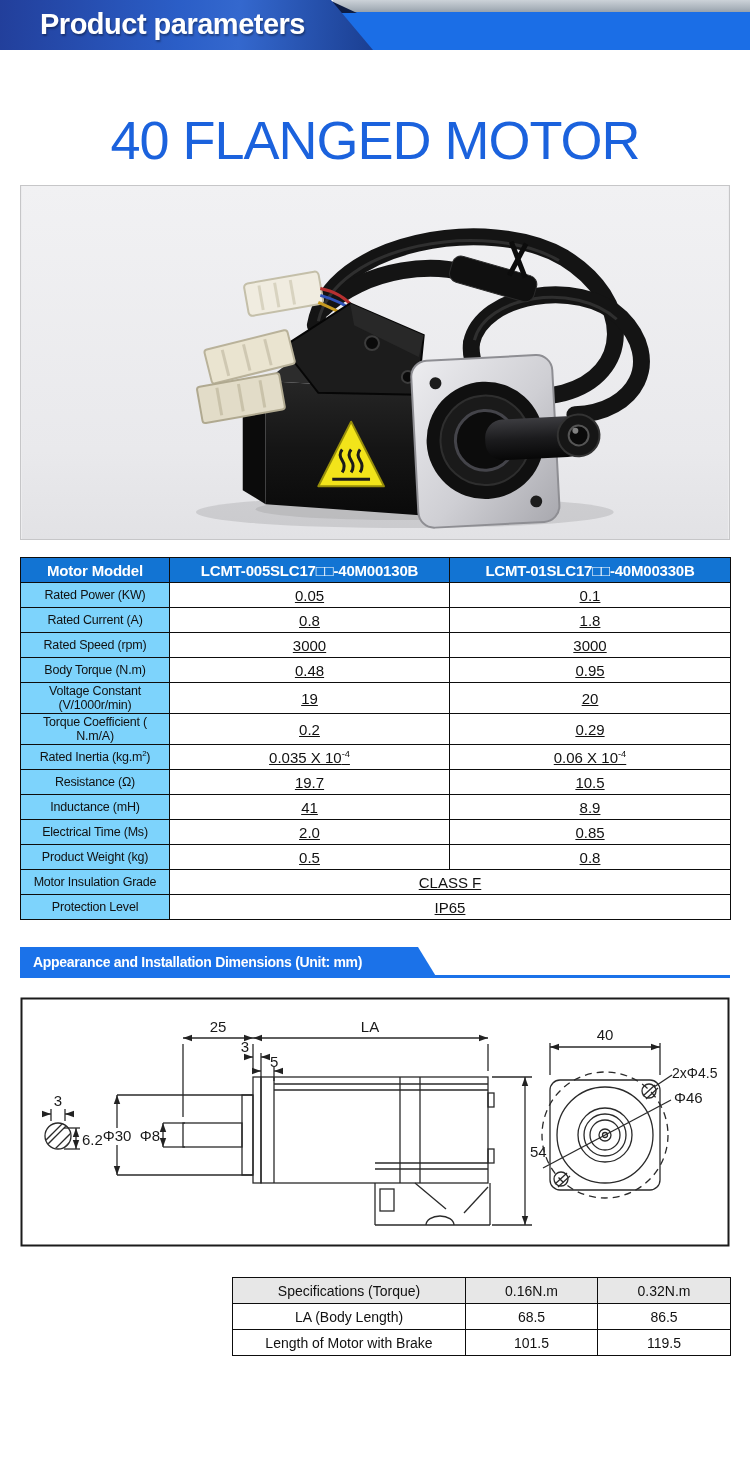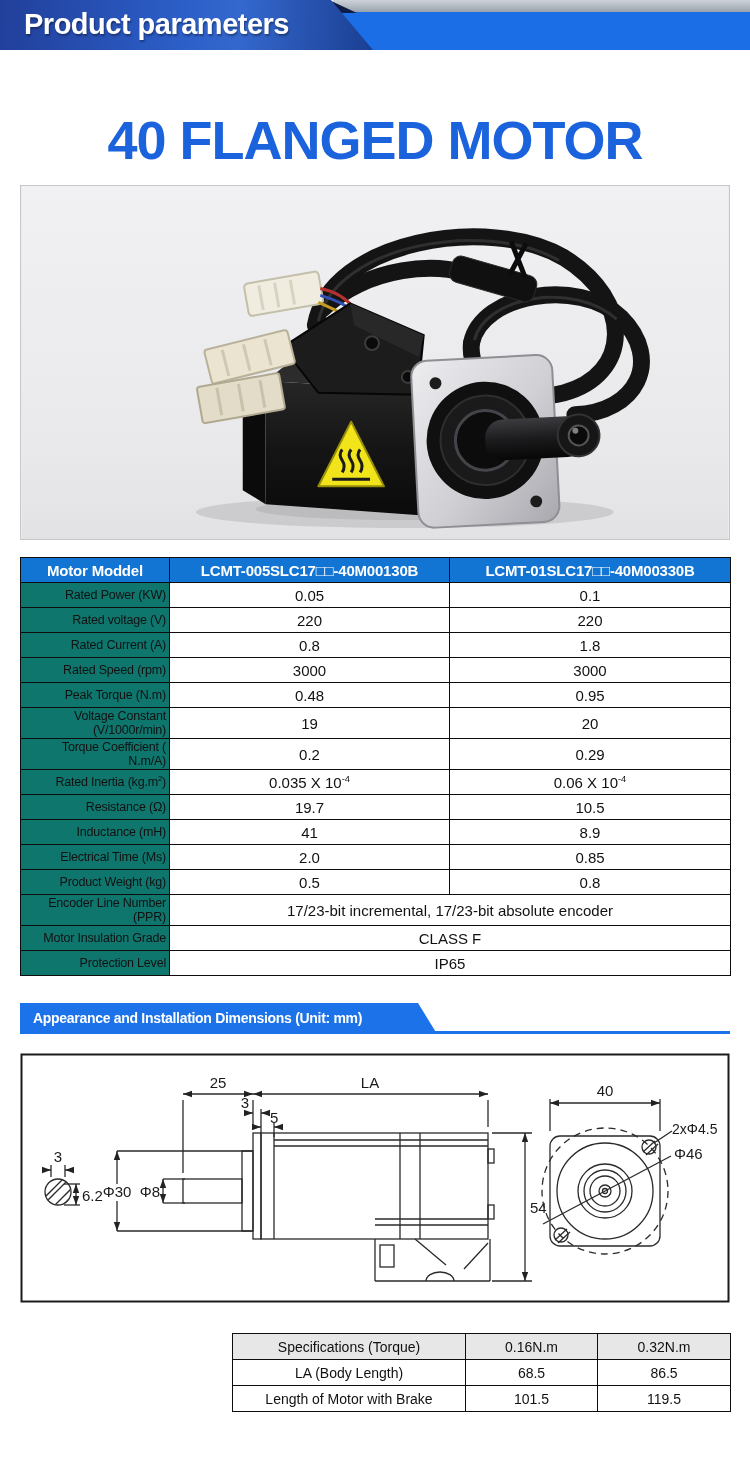--- a/index.html
+++ b/index.html
@@ -10,41 +10,41 @@
   .top-banner{position:relative;height:50px;background:#fff;overflow:hidden;}
   .top-banner .gray-strip{position:absolute;left:333px;right:0;top:0;height:12px;
     background:linear-gradient(180deg,#ccd2d8 0%,#a9b2bb 70%,#98a2ac 100%);}
   .top-banner .fold-shadow{position:absolute;left:329px;top:0;width:28px;height:13px;
     background:#0d1d45;clip-path:polygon(0 0,100% 100%,0 100%);}
   .top-banner .blue-strip{position:absolute;left:300px;right:0;top:12px;bottom:0;
     background:#1b6ee6;}
   .top-banner .ribbon{position:absolute;left:0;top:0;width:373px;height:50px;
     background:linear-gradient(93deg,#223f9b 0%,#2b5ec7 48%,#3468ce 64%,#1b3f92 100%);
     clip-path:polygon(0 0,331px 0,373px 100%,0 100%);}
-  .top-banner .ribbon span{display:block;padding-left:24px;line-height:49px;
+  .top-banner .ribbon span{display:block;padding-left:40px;line-height:49px;
     font-size:29px;font-weight:bold;color:#fff;text-shadow:1px 2px 2px rgba(0,0,0,.35);
     letter-spacing:-.5px;}
 
   
   .page-title{margin:62px 0 16px;height:56px;line-height:56px;text-align:center;
-    font-size:54px;font-weight:bold;color:#1b62dd;letter-spacing:-1px;}
+    font-size:54px;font-weight:normal;color:#1b62dd;letter-spacing:-1px;}
 
   
   .photo-frame{margin:17px 20px 0;width:708px;height:353px;border:1px solid #c6c6c8;
     overflow:hidden;background:#ececee;}
   .photo-frame svg{display:block;}
 
   
   table{border-collapse:collapse;}
   .spec-table{margin:17px 20px 0;width:710px;table-layout:fixed;}
   .spec-table col.c0{width:149px}.spec-table col.c1{width:280px}.spec-table col.c2{width:281px}
   .spec-table th,.spec-table td{border:1.5px solid #0d0d0d;padding:1px 3px;text-align:center;vertical-align:middle;}
   .spec-table th{background:#1274d3;color:#fff;font-size:15px;font-weight:bold;height:22px;letter-spacing:-.2px;}
-  .spec-table td.label{background:#0f766e;font-size:12.5px;letter-spacing:-.2px;white-space:pre-line;height:22px;text-align:right;}
-  .spec-table td.val{background:#fff;font-size:15px;height:22px;}
+  .spec-table td.label{background:#7dd3fc;font-size:12.5px;letter-spacing:-.2px;white-space:pre-line;height:22px;}
+  .spec-table td.val{background:#fff;font-size:15px;height:22px;text-decoration:underline;}
   sup{font-size:.62em;}
 
   
   .section-banner{position:relative;margin-top:27px;height:31px;}
   .section-banner .underline{position:absolute;left:20px;right:20px;bottom:0;height:3px;background:#1b72e9;}
   .section-banner .flag{position:absolute;left:20px;top:0;width:417px;height:31px;background:#1b72e9;
     clip-path:polygon(0 0,calc(100% - 19px) 0,100% 100%,0 100%);}
   .section-banner .flag span{display:block;padding-left:13px;line-height:30px;color:#fff;
     font-size:14px;font-weight:bold;letter-spacing:-.3px;}
 
@@ -193,41 +193,36 @@
       </tr>
     </thead>
     <tbody>
 
         <tr>
           <td class="label">Rated Power (KW)</td>
           <td class="val">0.05</td>
           <td class="val">0.1</td>
         </tr>
 
-        <tr>
-          <td class="label">Rated voltage (V)</td>
-          <td class="val">220</td>
-          <td class="val">220</td>
-        </tr>
 
         <tr>
           <td class="label">Rated Current (A)</td>
           <td class="val">0.8</td>
           <td class="val">1.8</td>
         </tr>
 
         <tr>
           <td class="label">Rated Speed (rpm)</td>
           <td class="val">3000</td>
           <td class="val">3000</td>
         </tr>
 
 
         <tr>
-          <td class="label">Peak Torque (N.m)</td>
+          <td class="label">Body Torque (N.m)</td>
           <td class="val">0.48</td>
           <td class="val">0.95</td>
         </tr>
 
         <tr>
           <td class="label">Voltage Constant
 (V/1000r/min)</td>
           <td class="val">19</td>
           <td class="val">20</td>
         </tr>
@@ -261,25 +256,20 @@
           <td class="val">2.0</td>
           <td class="val">0.85</td>
         </tr>
 
         <tr>
           <td class="label">Product Weight (kg)</td>
           <td class="val">0.5</td>
           <td class="val">0.8</td>
         </tr>
 
-        <tr>
-          <td class="label">Encoder Line Number (PPR)</td>
-          <td class="val" colspan="2">17/23-bit incremental, 17/23-bit absolute encoder</td>
-
-        </tr>
 
         <tr>
           <td class="label">Motor Insulation Grade</td>
           <td class="val" colspan="2">CLASS F</td>
 
         </tr>
 
         <tr>
           <td class="label">Protection Level</td>
           <td class="val" colspan="2">IP65</td>

